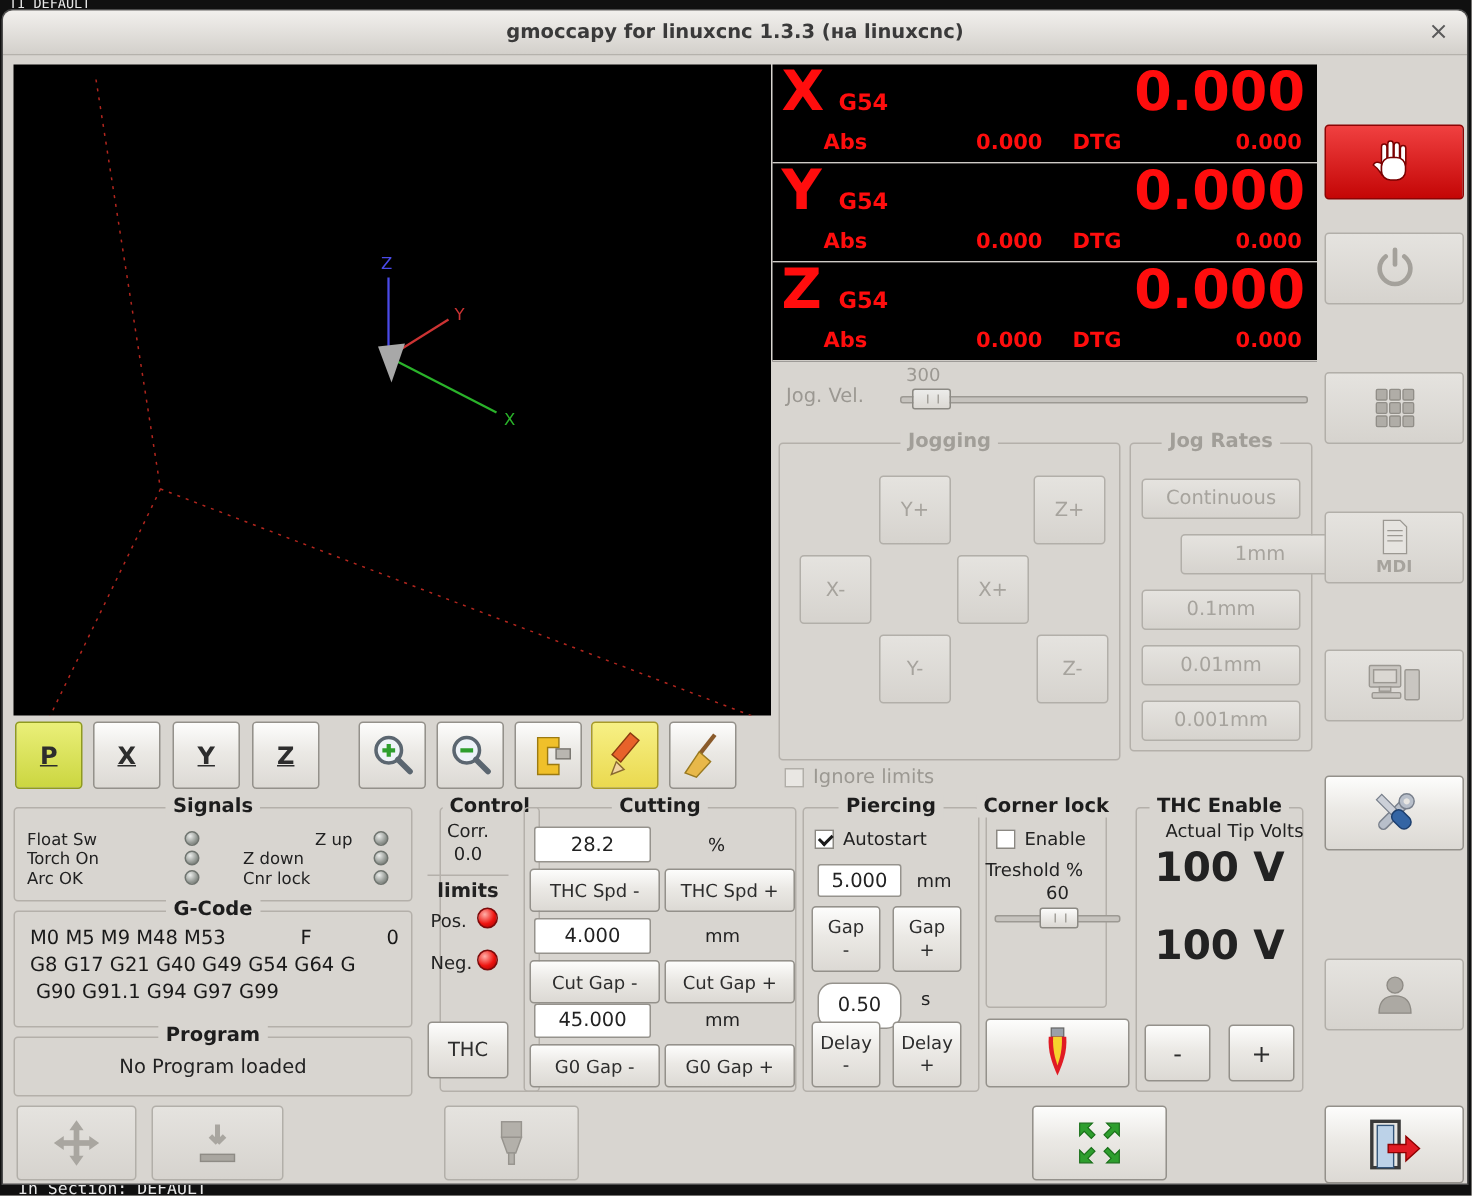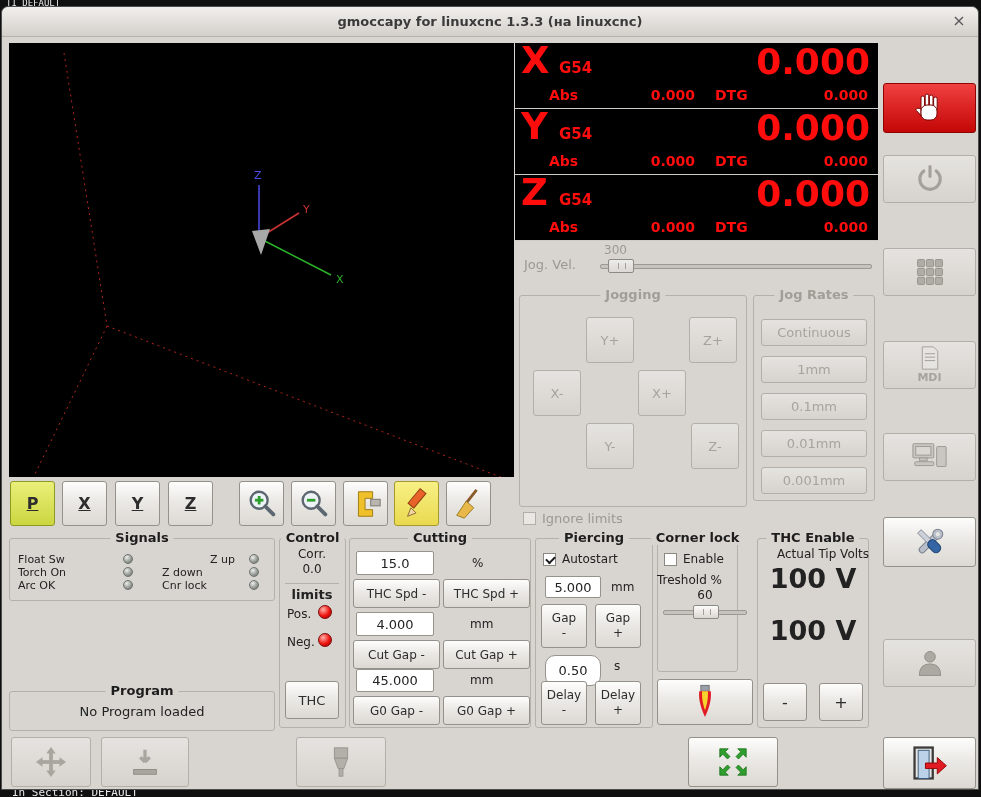--- a/index.html
+++ b/index.html
@@ -201,21 +201,21 @@
   <div class="btn dis" style="left:689px; top:416px; width:48px; height:46px;">
       <span>Z-</span>
     </div>
 
   <div class="frame" style="left:751px; top:288px; width:122px; height:206px;">
     <span class="legend dis">Jog Rates</span>
   </div>
   <div class="btn dis" style="left:759px; top:312px; width:106px; height:27px;">
       <span>Continuous</span>
     </div>
-  <div class="btn dis" style="left:759px; top:349px; width:106px; height:27px;">
+  <div class="btn dis" style="left:785px; top:349px; width:106px; height:27px;">
       <span>1mm</span>
     </div>
   <div class="btn dis" style="left:759px; top:386px; width:106px; height:27px;">
       <span>0.1mm</span>
     </div>
   <div class="btn dis" style="left:759px; top:423px; width:106px; height:27px;">
       <span>0.01mm</span>
     </div>
   <div class="btn dis" style="left:759px; top:460px; width:106px; height:27px;">
       <span>0.001mm</span>
@@ -309,46 +309,56 @@
   <div class="led" style="left:121px; top:547px; width:10px; height:10px;"></div>
   <div class="led" style="left:121px; top:560px; width:10px; height:10px;"></div>
   <div class="led" style="left:121px; top:573px; width:10px; height:10px;"></div>
   <div class="lbl" style="left:160px; top:546px; font-size:11px;margin-left:48px;">Z up</div>
   <div class="lbl" style="left:160px; top:559px; font-size:11px;">Z down</div>
   <div class="lbl" style="left:160px; top:572px; font-size:11px;">Cnr lock</div>
   <div class="led" style="left:247px; top:547px; width:10px; height:10px;"></div>
   <div class="led" style="left:247px; top:560px; width:10px; height:10px;"></div>
   <div class="led" style="left:247px; top:573px; width:10px; height:10px;"></div>
 
+  <div class="frame" style="left:7px; top:600px; width:266px; height:78px;">
+    <span class="legend">G-Code</span>
+    <div class="gline" style="top:10px; display:flex; justify-content:space-between;">
+      <span>M0 M5 M9 M48 M53</span>
+      <span>F</span>
+      <span>0</span>
+    </div>
+    <div class="gline" style="top:28px;">G8 G17 G21 G40 G49 G54 G64 G</div>
+    <div class="gline" style="top:46px; left:14px;">G90 G91.1 G94 G97 G99</div>
+  </div>
 
   <div class="frame" style="left:7px; top:684px; width:266px; height:40px;">
     <span class="legend">Program</span>
     <div class="lbl" style="left:0; right:0; top:12px; text-align:center; font-size:13px; position:absolute;">No Program loaded</div>
   </div>
 
-  <div class="frame" style="left:277px; top:531px; width:67px; height:190px;padding-left:19px;">
+  <div class="frame" style="left:291px; top:531px; width:67px; height:190px;padding-left:19px;">
     <span class="legend">Control</span>
   </div>
   <div class="lbl" style="left:277px; top:540px; width:66px; text-align:center;">Corr.</div>
   <div class="lbl" style="left:277px; top:555px; width:66px; text-align:center;">0.0</div>
   <div class="abs" style="left:283px; top:576px; width:54px; border-top:1px solid #b4b0aa;"></div>
   <div class="lbl" style="left:277px; top:580px; width:66px; text-align:center; font-weight:bold; font-size:13px;">limits</div>
   <div class="lbl" style="left:285px; top:600px;">Pos.</div>
   <div class="led red" style="left:316px; top:598px; width:14px; height:14px;"></div>
   <div class="lbl" style="left:285px; top:628px;">Neg.</div>
   <div class="led red" style="left:316px; top:626px; width:14px; height:14px;"></div>
   <div class="btn" style="left:283px; top:674px; width:54px; height:38px;">
       <span>THC</span>
     </div>
 
   <div class="frame" style="left:347px; top:531px; width:182px; height:190px;">
     <span class="legend">Cutting</span>
   </div>
   <div class="entry" style="left:354px; top:544px; width:78px; height:24px;">
-      <span>15.0</span>
+      <span>28.2</span>
     </div>
   <div class="lbl" style="left:470px; top:549px;">%</div>
   <div class="btn" style="left:351px; top:572px; width:87px; height:29px; font-size:12px;">
       <span>THC Spd -</span>
     </div>
   <div class="btn" style="left:441px; top:572px; width:87px; height:29px; font-size:12px;">
       <span>THC Spd +</span>
     </div>
   <div class="entry" style="left:354px; top:605px; width:78px; height:24px;">
       <span>4.000</span>

